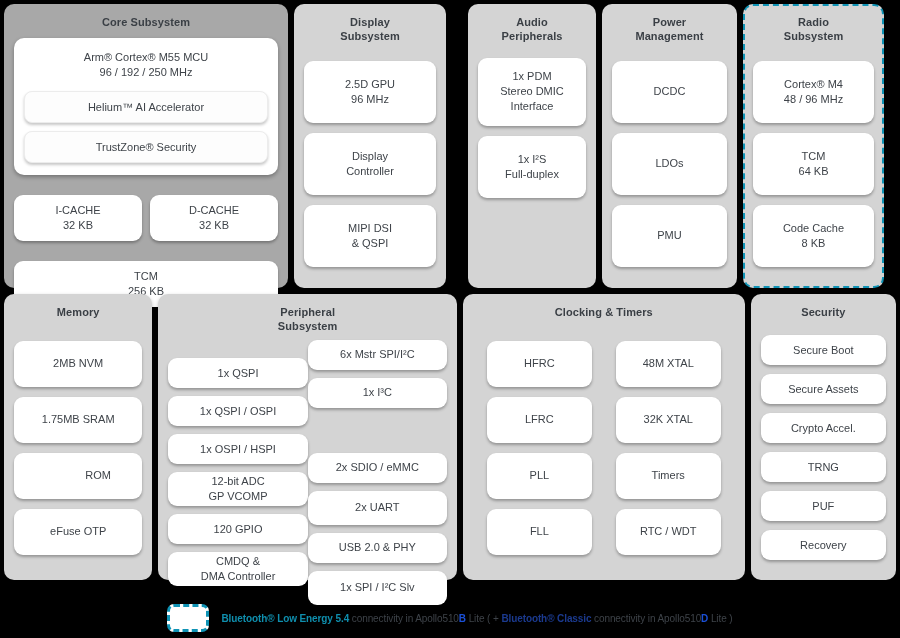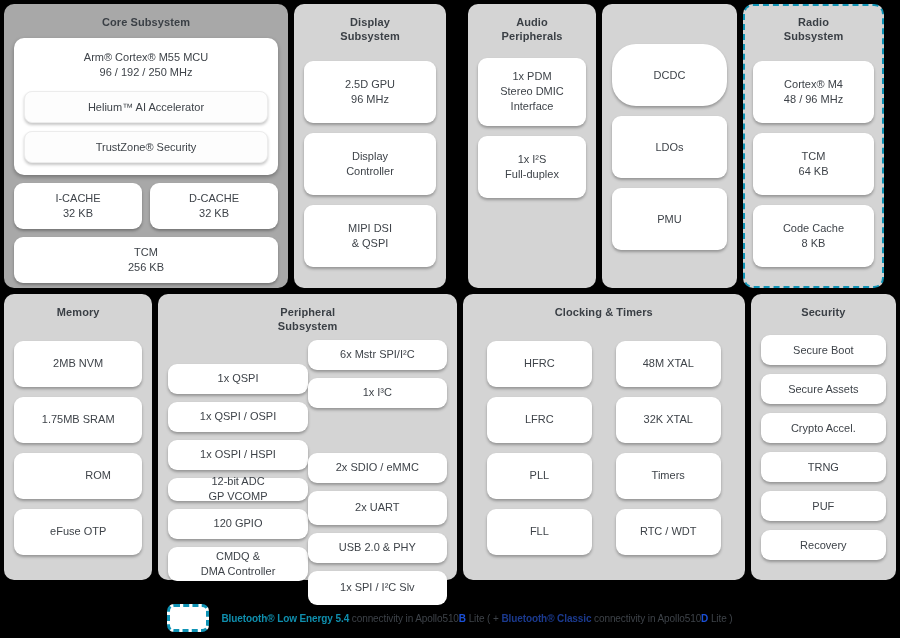--- a/index.html
+++ b/index.html
@@ -156,21 +156,21 @@
 </style>
 </head>
 <body>
 
 <div class="diagram">
 
   <div class="row row-top">
 
     <div class="panel dark" style="width:284px;">
       <div class="panel-title">Core Subsystem</div>
-      <div class="panel-body" style="gap:8px;justify-content:flex-start;padding-top:6px;">
+      <div class="panel-body" style="gap:20px;justify-content:flex-start;padding-top:6px;">
         <div class="mcu-group">
           <div class="mcu-title">Arm® Cortex® M55 MCU
 96 / 192 / 250 MHz</div>
           <div class="mcu-sub">Helium™ AI Accelerator</div>
           <div class="mcu-sub">TrustZone® Security</div>
         </div>
         <div class="cache-row">
           <div class="block">I-CACHE
 32 KB</div>
           <div class="block">D-CACHE
@@ -200,22 +200,24 @@
       <div class="panel-body" style="gap:10px;justify-content:flex-start;padding-top:12px;">
         <div class="block" style="height:68px;">1x PDM
 Stereo DMIC
 Interface</div>
         <div class="block" style="height:62px;">1x I²S
 Full-duplex</div>
       </div>
     </div>
 
     <div class="panel" style="width:135px;">
+      <div class="panel-title">Power
+Management</div>
       <div class="panel-body" style="gap:10px;">
-        <div class="block" style="height:62px;border-radius:24px;">DCDC</div>
+        <div class="block" style="height:62px;">DCDC</div>
         <div class="block" style="height:62px;">LDOs</div>
         <div class="block" style="height:62px;">PMU</div>
       </div>
     </div>
 
     <div class="panel radio" style="width:141px;">
       <div class="panel-title">Radio
 Subsystem</div>
       <div class="panel-body" style="gap:10px;">
         <div class="block" style="height:62px;">Cortex® M4
@@ -241,21 +243,21 @@
     </div>
 
     <div class="panel" style="width:300px;">
       <div class="panel-title">Peripheral
 Subsystem</div>
       <div class="two-col">
         <div class="col">
           <div class="block" style="height:30px;">1x QSPI</div>
           <div class="block" style="height:30px;">1x QSPI / OSPI</div>
           <div class="block" style="height:30px;">1x OSPI / HSPI</div>
-          <div class="block" style="height:23px;">12-bit ADC
+          <div class="block" style="height:34px;">12-bit ADC
 GP VCOMP</div>
           <div class="block" style="height:30px;">120 GPIO</div>
           <div class="block" style="height:34px;">CMDQ &amp;
 DMA Controller</div>
         </div>
         <div class="col">
           <div class="block" style="height:30px;">6x Mstr SPI/I²C</div>
           <div class="block" style="height:30px;">1x I³C</div>
           <div class="block" style="height:30px;margin-top:37px;">2x SDIO / eMMC</div>
           <div class="block" style="height:34px;text-align:center;">2x UART</div>

